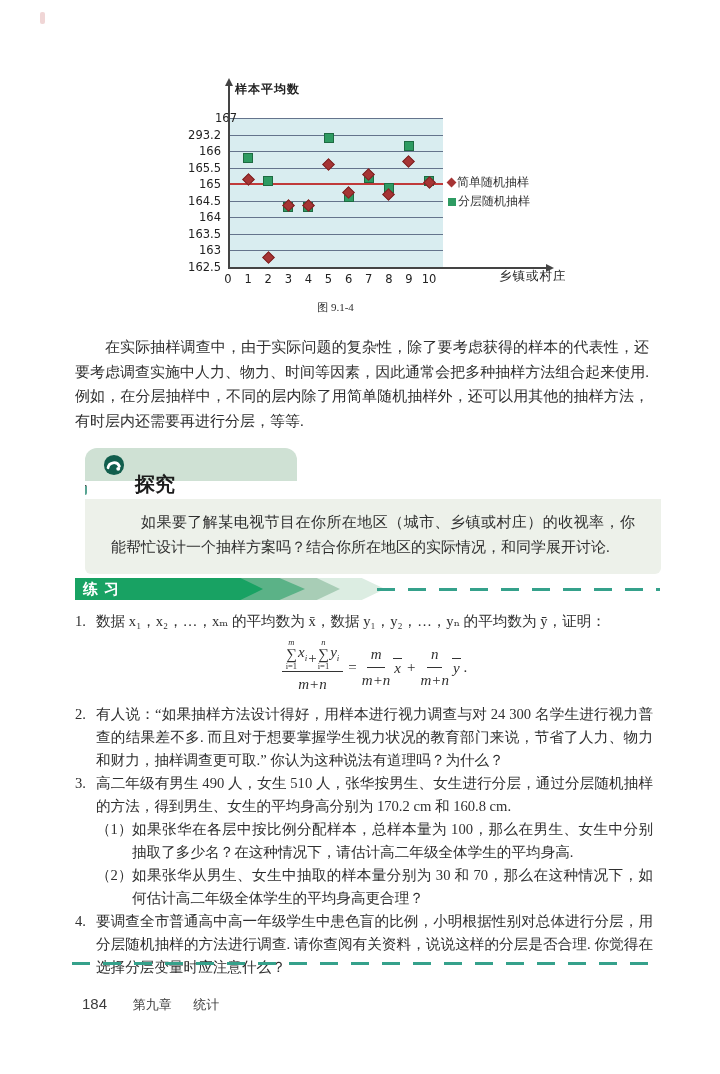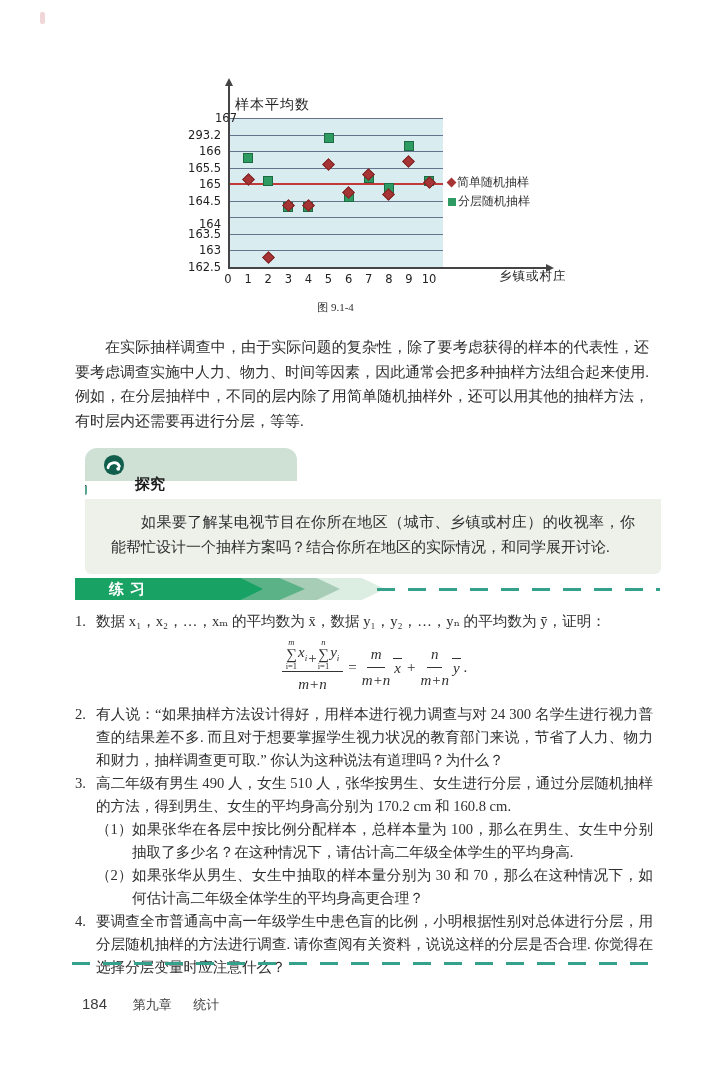--- a/index.html
+++ b/index.html
@@ -16,52 +16,52 @@
   #figure .xlab{position:absolute;font-size:11.5px;color:#222;width:16px;text-align:center;}
   #figure .yaxis{position:absolute;width:1.5px;background:#444;z-index:4;}
   #figure .xaxis{position:absolute;height:1.5px;background:#444;z-index:4;}
   #figure .arr-up{position:absolute;width:0;height:0;border-left:4px solid transparent;
      border-right:4px solid transparent;border-bottom:8px solid #444;z-index:4;}
   #figure .arr-right{position:absolute;width:0;height:0;border-top:4px solid transparent;
      border-bottom:4px solid transparent;border-left:8px solid #444;z-index:4;}
   #figure .pt-d{position:absolute;width:7px;height:7px;transform:rotate(45deg);
      border:1px solid #7c2424;z-index:5;}
   #figure .pt-s{position:absolute;width:8px;height:8px;border:1px solid #1d6b42;z-index:5;}
-  .fig-title{position:absolute;left:52px;top:24px;font-size:14px;color:#222;letter-spacing:1px;}
+  .fig-title{position:absolute;left:52px;top:9px;font-size:12px;color:#222;letter-spacing:1px;font-weight:bold;}
   .fig-xlabel{position:absolute;left:316px;top:196px;font-size:12.5px;color:#222;letter-spacing:1px;}
   #legend{position:absolute;left:265px;top:101px;font-size:12px;color:#333;}
   #legend .row{display:flex;align-items:center;height:19px;gap:2px;}
   #legend .lg-d{width:7px;height:7px;transform:rotate(45deg);}
   #legend .lg-s{width:8px;height:8px;}
   .fig-caption{position:absolute;left:45px;top:228px;width:215px;text-align:center;
      font-size:11px;color:#2f2f2f;font-family:"Liberation Serif",serif;}
 
   
   .intro{position:absolute;left:75px;top:320px;width:574px;font-size:15px;line-height:24.6px;
      text-align:justify;text-indent:2em;}
 
   
   .explore{position:absolute;left:85px;top:448px;width:576px;}
   .explore .tab{width:212px;height:33px;background:#cfe1d4;border-radius:12px 12px 0 0;
      display:flex;align-items:center;gap:10px;padding-left:18px;box-sizing:border-box;}
-  .explore .tab .ttl{font-size:15px;font-weight:bold;color:#1c1c1c;
+  .explore .tab .ttl{font-size:20px;font-weight:bold;color:#1c1c1c;
      font-family:"Liberation Sans","DejaVu Sans",sans-serif;margin-top:40px;}
   .explore .bar{height:8px;background:#57a492;border-radius:0 3px 3px 0;}
   .explore .body{background:#edf1ea;border-radius:0 0 6px 6px;padding:11px 26px 14px;}
   .explore .body p{margin:0;font-size:15px;line-height:25px;text-align:justify;text-indent:2em;}
 
   
   .banner{position:absolute;left:75px;top:578px;width:585px;height:22px;}
   .chev{position:absolute;top:0;height:22px;clip-path:polygon(0 0,85% 0,100% 50%,85% 100%,0 100%);}
   .c4{left:155px;width:155px;background:#dcede2;}
   .c3{left:110px;width:155px;background:#a8cdb6;}
   .c2{left:60px;width:170px;background:#5bb287;}
   .c1{left:0;width:188px;background:#18a263;clip-path:polygon(0 0,88% 0,100% 50%,88% 100%,0 100%);}
   .c1 .lbl{color:#fff;font-size:15px;font-weight:bold;line-height:22px;letter-spacing:6px;
-     padding-left:34px;font-family:"Liberation Sans","DejaVu Sans",sans-serif;}
+     padding-left:8px;font-family:"Liberation Sans","DejaVu Sans",sans-serif;}
   .dashes{position:absolute;height:3px;
      background:repeating-linear-gradient(90deg,#35a18b 0 18px,transparent 18px 31px);}
   .banner .dashes{left:302px;top:10px;width:283px;}
 
   
   .exl{position:absolute;left:75px;top:610px;width:578px;font-size:14.6px;line-height:23px;}
   .ex{display:flex;}
   .ex .n{width:21px;flex:none;}
   .ex .c{flex:1;text-align:justify;}
   .sub{display:flex;}
@@ -114,21 +114,21 @@
         </div>
       </div>
     <div class="fig-caption">图 9.1-4</div>
   <div class="plotbg" style="left: 45px; top: 46px; width: 215px; height: 149px; background: rgb(217, 237, 240);"></div>
       <div class="ylab" style="left: 0px; top: 188px; width: 38px;">162.5</div>
       <div class="grid" style="left: 45px; top: 178.444px; width: 215px;"></div>
       <div class="ylab" style="left: 0px; top: 171.444px; width: 38px;">163</div>
       <div class="grid" style="left: 45px; top: 161.889px; width: 215px;"></div>
       <div class="ylab" style="left: 0px; top: 154.889px; width: 38px;">163.5</div>
       <div class="grid" style="left: 45px; top: 145.333px; width: 215px;"></div>
-      <div class="ylab" style="left: 0px; top: 138.333px; width: 38px; margin-top: 7px;">164</div>
+      <div class="ylab" style="left: 0px; top: 138.333px; width: 38px;">164</div>
       <div class="grid" style="left: 45px; top: 128.778px; width: 215px;"></div>
       <div class="ylab" style="left: 0px; top: 121.778px; width: 38px;">164.5</div>
       <div class="grid" style="left: 45px; top: 112.222px; width: 215px;"></div>
       <div class="ylab" style="left: 0px; top: 105.222px; width: 38px;">165</div>
       <div class="grid" style="left: 45px; top: 95.6667px; width: 215px;"></div>
       <div class="ylab" style="left: 0px; top: 88.6667px; width: 38px;">165.5</div>
       <div class="grid" style="left: 45px; top: 79.1111px; width: 215px;"></div>
       <div class="ylab" style="left: 0px; top: 72.1111px; width: 38px;">166</div>
       <div class="grid" style="left: 45px; top: 62.5556px; width: 215px;"></div>
       <div class="ylab" style="left: 0px; top: 55.5556px; width: 38px;">293.2</div>

